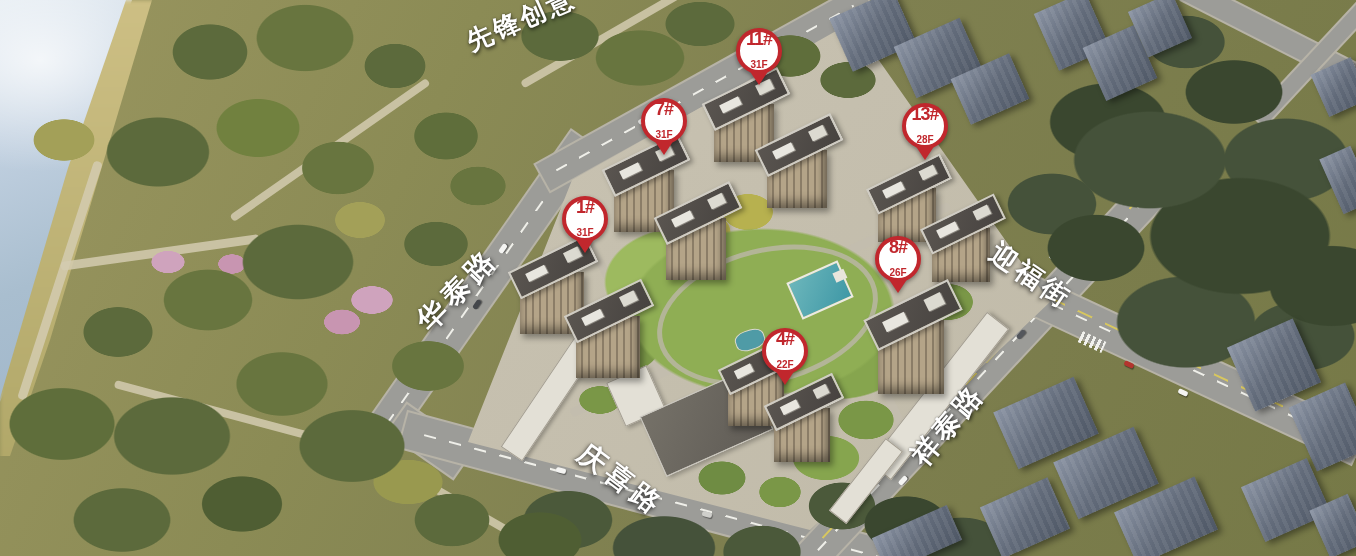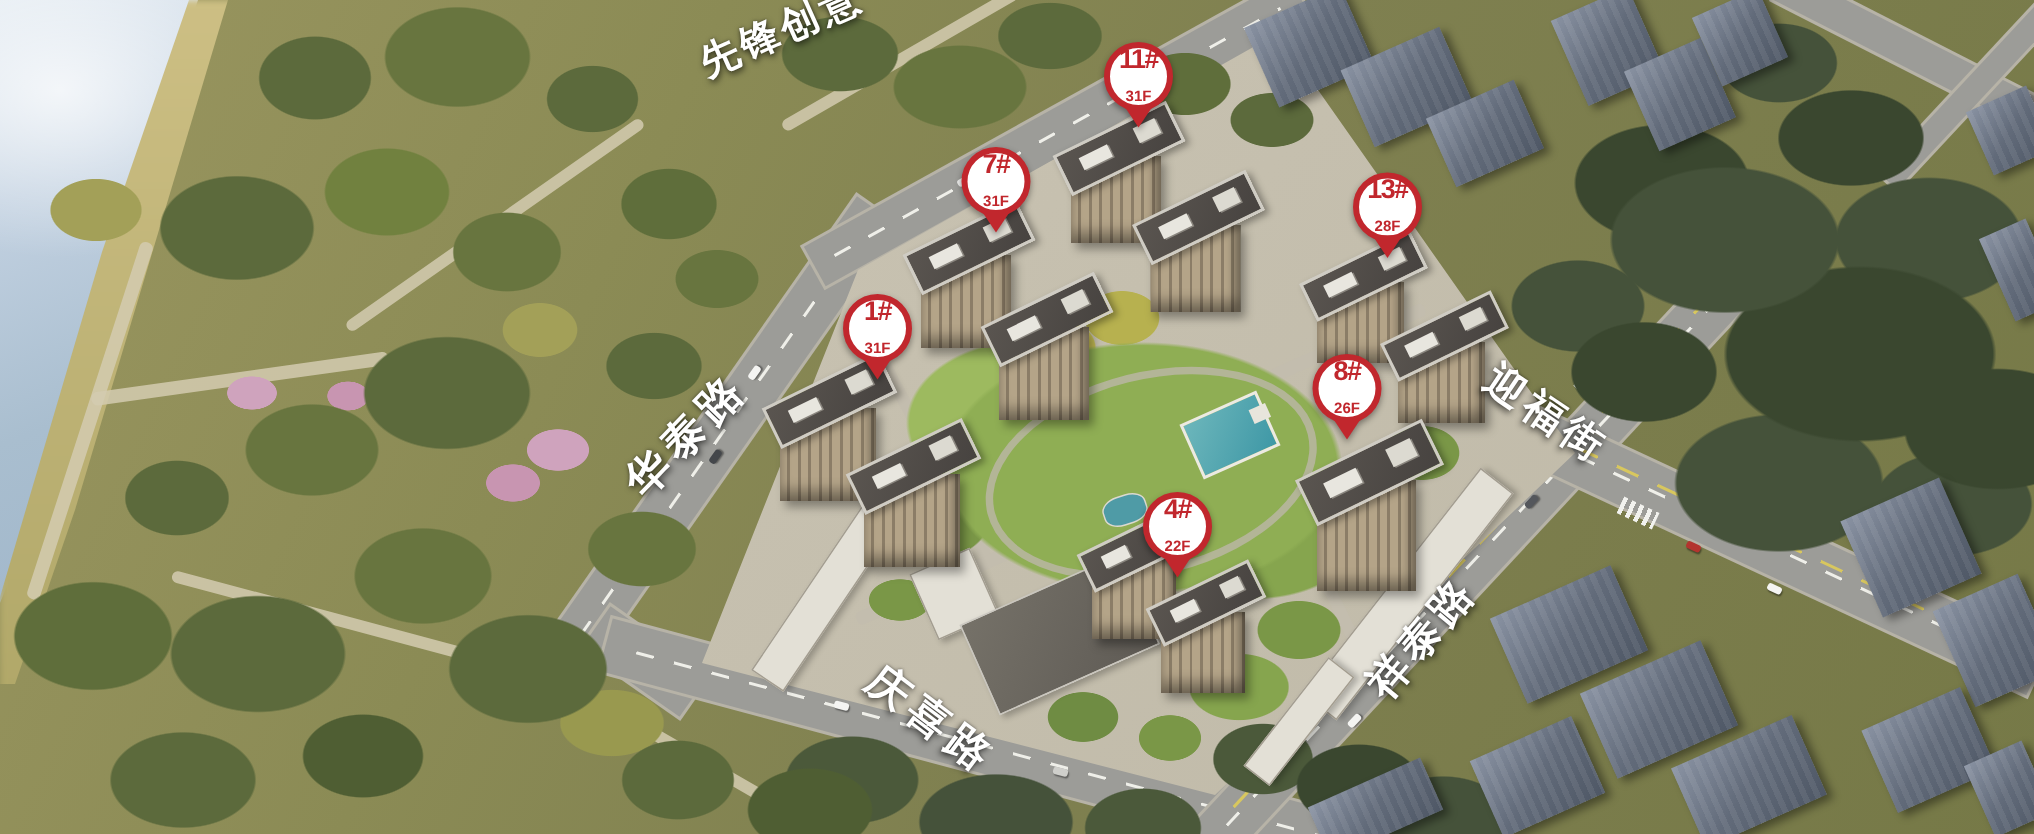--- a/index.html
+++ b/index.html
@@ -254,21 +254,21 @@
     </div>
     <div class="pin-tail"></div>
   </div>
   <div class="abs pin" style="left:759px;top:85px;">
     <div class="pin-head">
       <div class="pin-id">11#</div>
       <div class="pin-fl">31F</div>
     </div>
     <div class="pin-tail"></div>
   </div>
-  <div class="abs pin" style="left:925px;top:172px;text-align:center;">
+  <div class="abs pin" style="left:925px;top:160px;text-align:center;">
     <div class="pin-head">
       <div class="pin-id">13#</div>
       <div class="pin-fl">28F</div>
     </div>
     <div class="pin-tail"></div>
   </div>
   <div class="abs pin" style="left:898px;top:293px;">
     <div class="pin-head">
       <div class="pin-id">8#</div>
       <div class="pin-fl">26F</div>

